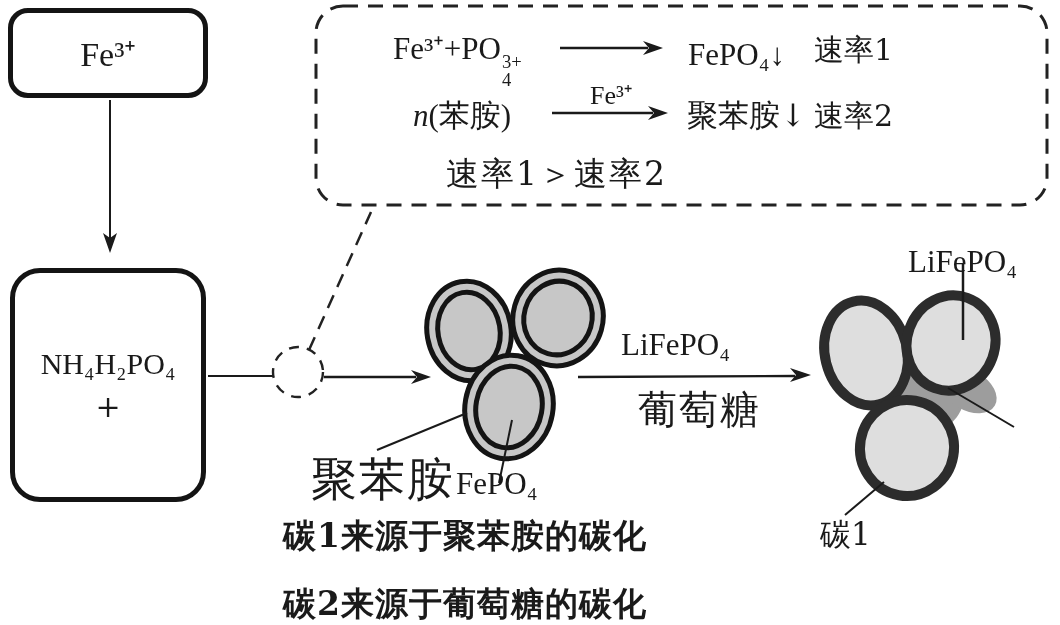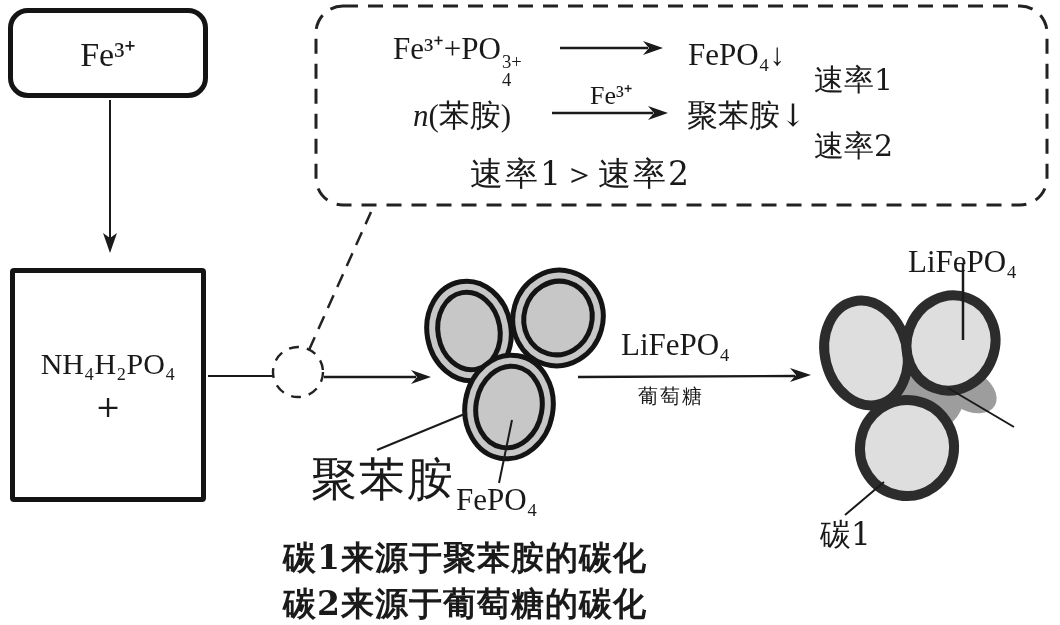--- a/index.html
+++ b/index.html
@@ -8,26 +8,26 @@
     font-family:"DejaVu Serif","Liberation Serif",serif;color:#1a1a1a;
   }
   .abs{position:absolute;white-space:nowrap;}
   .formula{font-family:Liberation Serif, serif;}
   
   .solid-box{
     position:absolute;border:5px solid #141414;background:#fff;
     display:flex;flex-direction:column;align-items:center;justify-content:center;
   }
   #fe-box{left:8px;top:8px;width:190px;height:80px;border-radius:20px;font-size:34px;}
-  #precursor-box{left:10px;top:268px;width:186px;height:224px;border-radius:4px;font-size:30px;line-height:1.45;text-align:center;}
+  #precursor-box{left:10px;top:268px;width:186px;height:224px;border-radius:30px;font-size:30px;line-height:1.45;text-align:center;}
   #precursor-box .plus{font-size:30px;}
   #precursor-box .cjk{font-size:32px;letter-spacing:4px;}
   
   .eq{font-size:31px;}
-  .rate{font-size:30px;margin-top:30px;}
+  .rate{font-size:30px;}
   .catalyst{font-size:26px;}
   .conclusion{font-size:33px;letter-spacing:2px;}
   .stack{
     display:inline-flex;flex-direction:column;align-items:flex-start;
     font-size:0.60em;line-height:0.95;vertical-align:-0.50em;margin-left:1px;
   }
   .ital{font-style:italic;}
   
   .lbl{font-size:31px;}
   .lbl-big{font-size:46px;letter-spacing:2px;}
@@ -110,25 +110,25 @@
       <span>4</span>
     </span></div>
 <div class="abs eq formula" style="left:688px;top:28px;margin-top:9px;">FePO₄↓</div>
 <div class="abs rate" style="left:814px;top:30px;">速率1</div>
 
 <div class="abs eq formula" style="left:413px;top:95px;"><span class="ital">n</span><span>(苯胺)</span></div>
 <div class="abs catalyst formula" style="left:590px;top:76px;">Fe³⁺</div>
 <div class="abs eq" style="left:687px;top:95px;">聚苯胺↓</div>
 <div class="abs rate" style="left:814px;top:96px;">速率2</div>
 
-<div class="abs conclusion" style="left:470px;top:152px;">速率1＞速率2</div>
+<div class="abs conclusion" style="left:446px;top:152px;">速率1＞速率2</div>
 
 <div class="abs lbl formula" style="left:621px;top:327px;">LiFePO₄</div>
-<div class="abs lbl" style="left:638px;top:383px;font-size:20px;letter-spacing:2px;">葡萄糖</div>
+<div class="abs lbl" style="left:638px;top:383px;font-size:39px;letter-spacing:2px;">葡萄糖</div>
 
 <div class="abs lbl-big" style="left:311px;top:449px;">聚苯胺</div>
-<div class="abs lbl formula" style="left:456px;top:482px;">FePO₄</div>
+<div class="abs lbl formula" style="left:456px;top:466px;">FePO₄</div>
 <div class="abs lbl formula" style="left:908px;top:225px;margin-top:19px;">LiFePO₄</div>
 <div class="abs lbl" style="left:1060px;top:422px;">碳2</div>
 <div class="abs lbl" style="left:820px;top:514px;">碳1</div>
 
-<div class="abs caption" style="left:283px;top:536px;">碳1来源于聚苯胺的碳化</div>
+<div class="abs caption" style="left:283px;top:514px;">碳1来源于聚苯胺的碳化</div>
 <div class="abs caption" style="left:283px;top:582px;">碳2来源于葡萄糖的碳化</div>
 
 </body></html>

